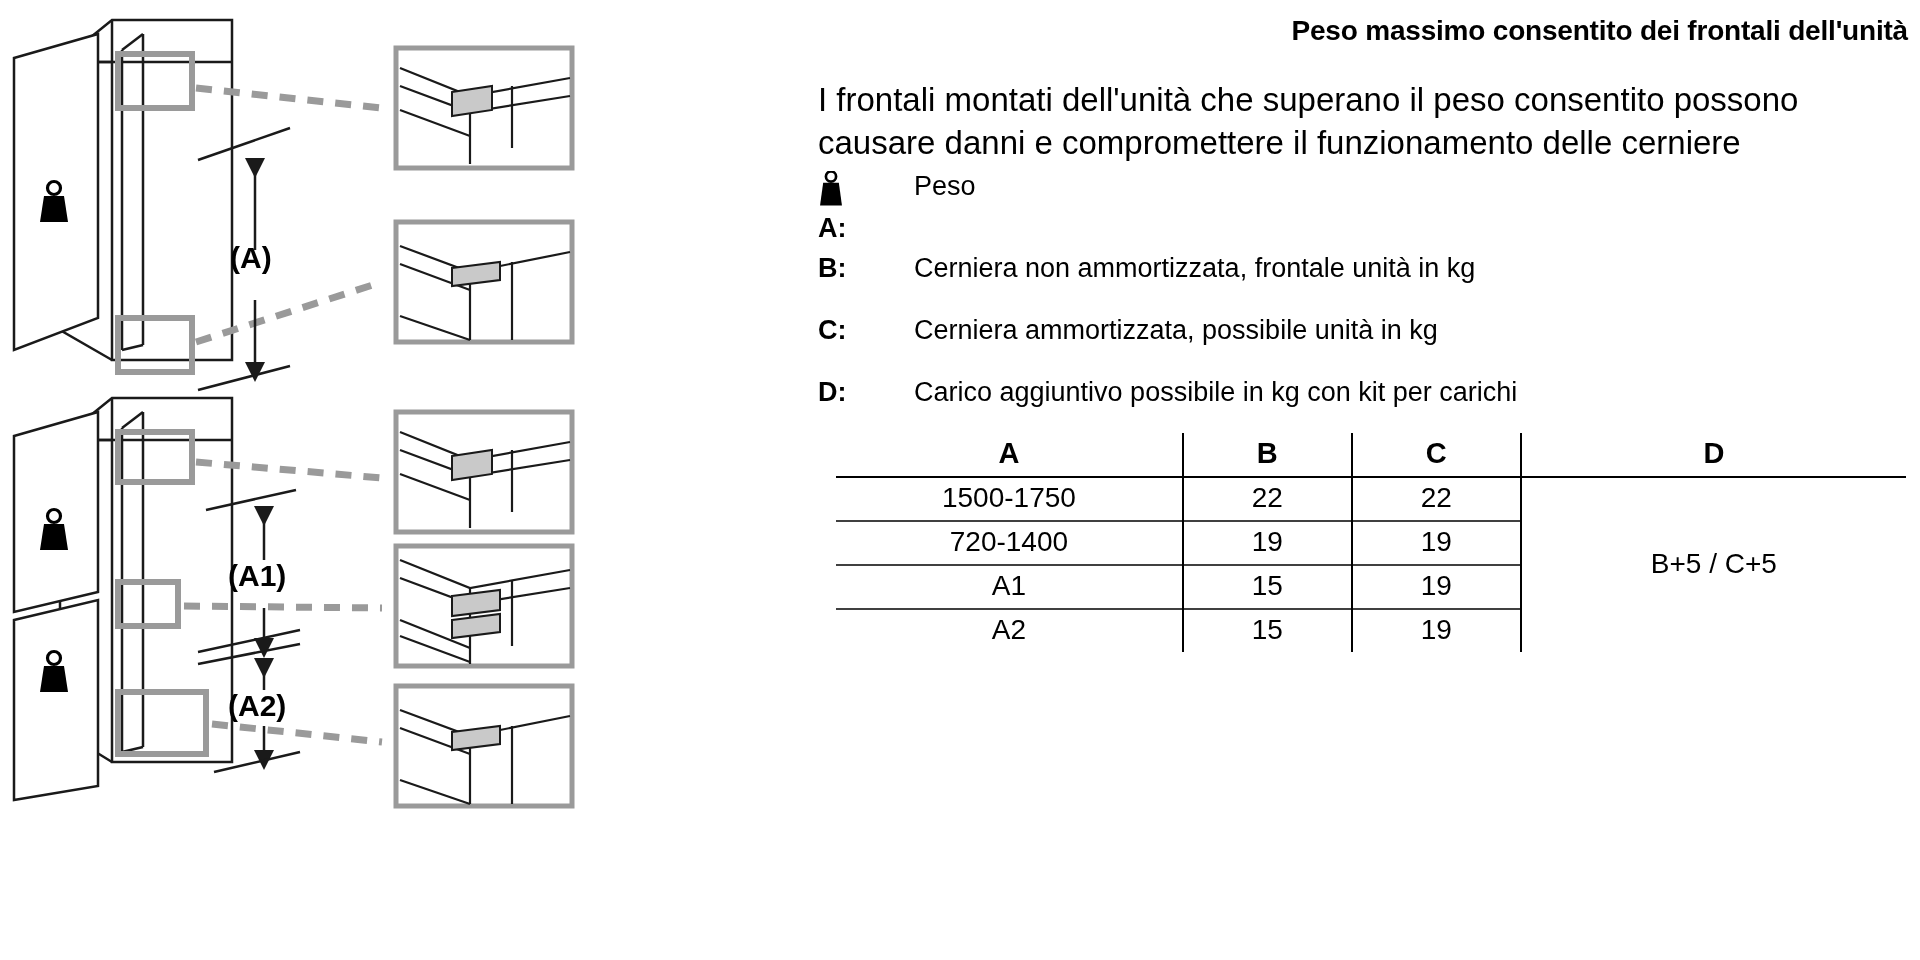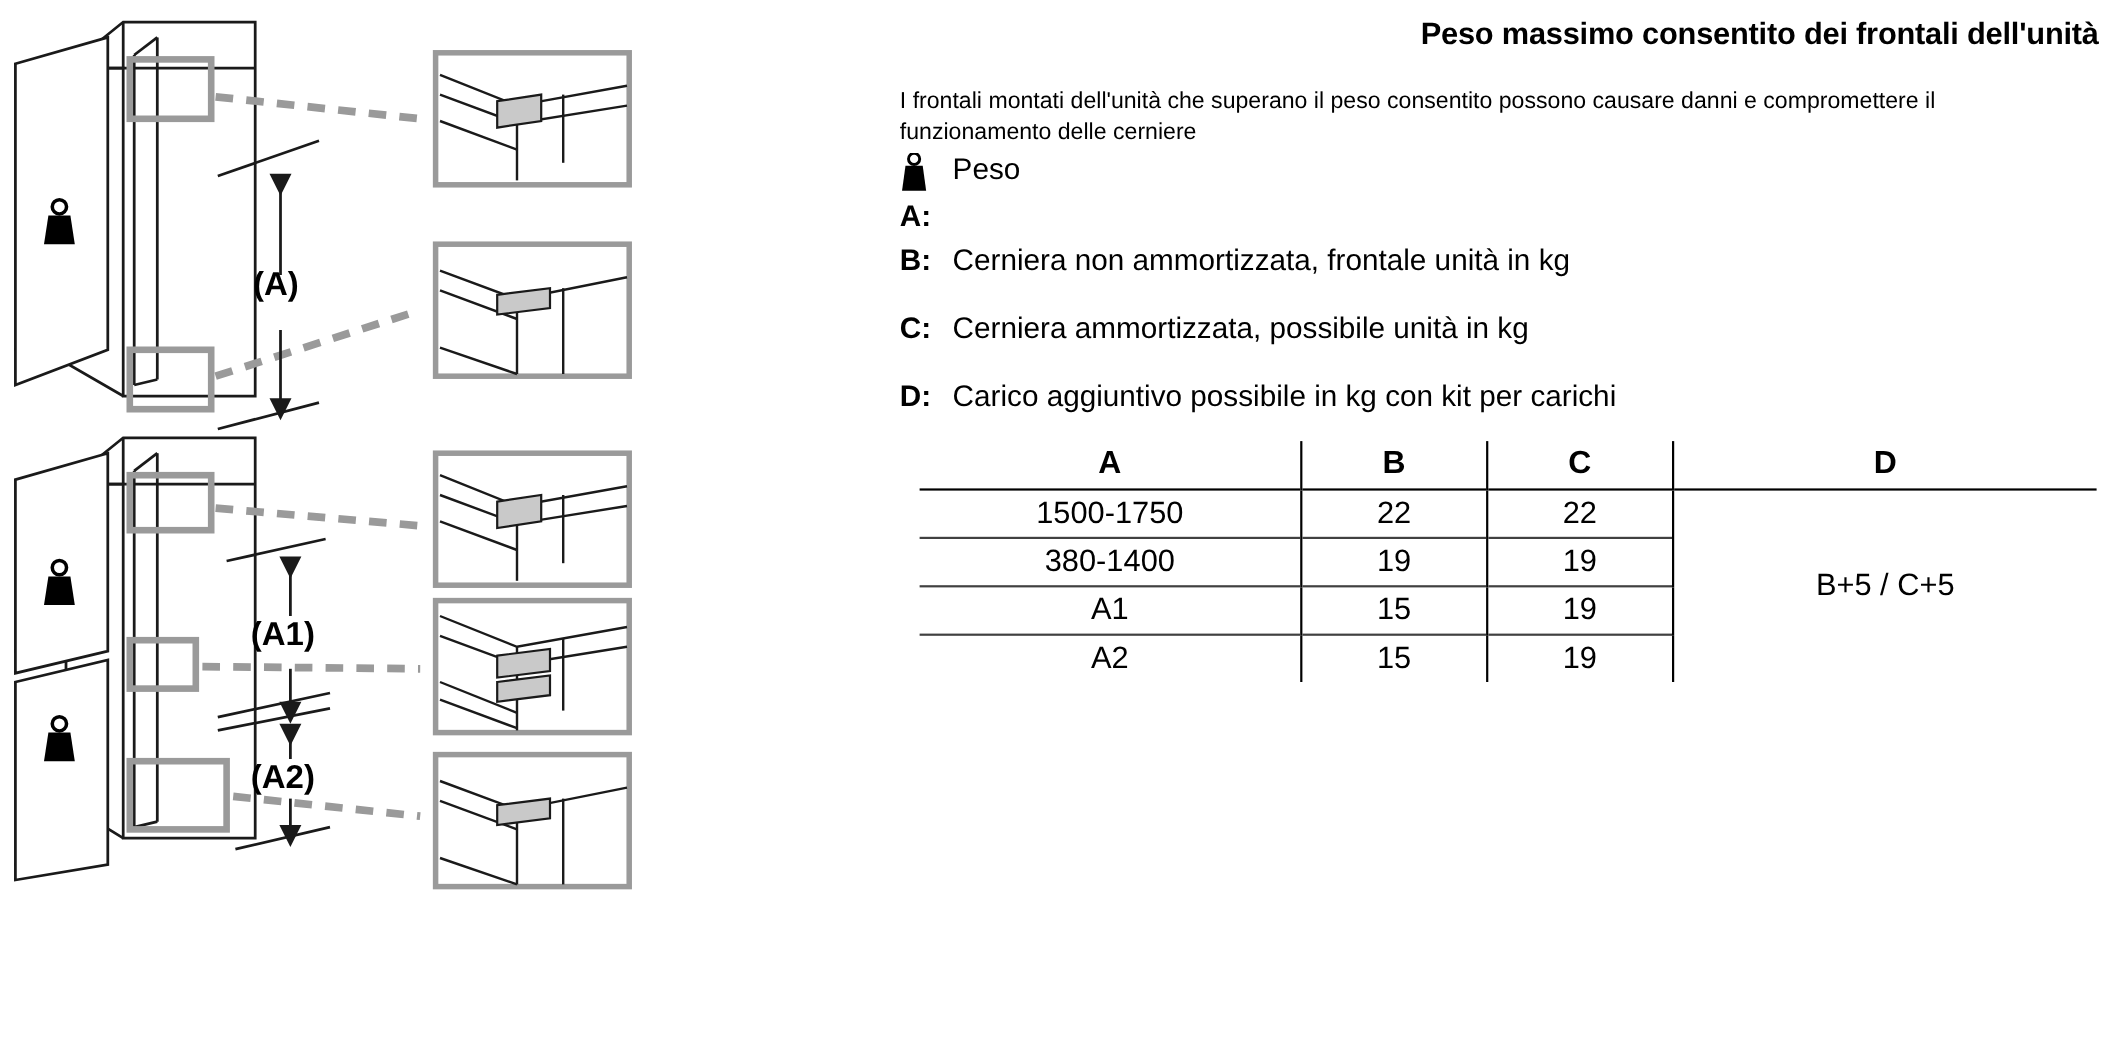--- a/index.html
+++ b/index.html
@@ -38,34 +38,35 @@
   }
   .doc-title {
     font-size: 28px;
     font-weight: bold;
     letter-spacing: -0.2px;
     margin: 14px 0 0 0;
     line-height: 1.2;
     text-align: right;
   }
   .doc-paragraph {
-    font-size: 21px;
+    font-size: 33px;
     line-height: 1.33;
     margin: 30px 0 0 0;
     max-width: 1060px;
   }
   .legend {
     margin-top: 4px;
   }
   .legend-row {
     display: flex;
     align-items: flex-start;
     font-size: 27px;
     line-height: 1.33;
     margin-top: 4px;
+    gap: 48px;
   }
   .legend-row.gap {
     margin-top: 26px;
   }
   .legend-key {
     font-weight: bold;
     min-width: 44px;
     flex: 0 0 auto;
     padding-right: 4px;
   }
@@ -336,21 +337,21 @@
         </tr>
       </thead>
       <tbody>
         <tr>
           <td class="col-a">1500-1750</td>
           <td class="col-b">22</td>
           <td class="col-c">22</td>
           <td class="col-d cell-d" rowspan="4">B+5 / C+5</td>
         </tr>
         <tr>
-          <td class="col-a">380-1400</td>
+          <td class="col-a">720-1400</td>
           <td class="col-b">19</td>
           <td class="col-c">19</td>
         </tr>
         <tr>
           <td class="col-a cell-bold">A1</td>
           <td class="col-b">15</td>
           <td class="col-c">19</td>
         </tr>
         <tr>
           <td class="col-a cell-bold">A2</td>

